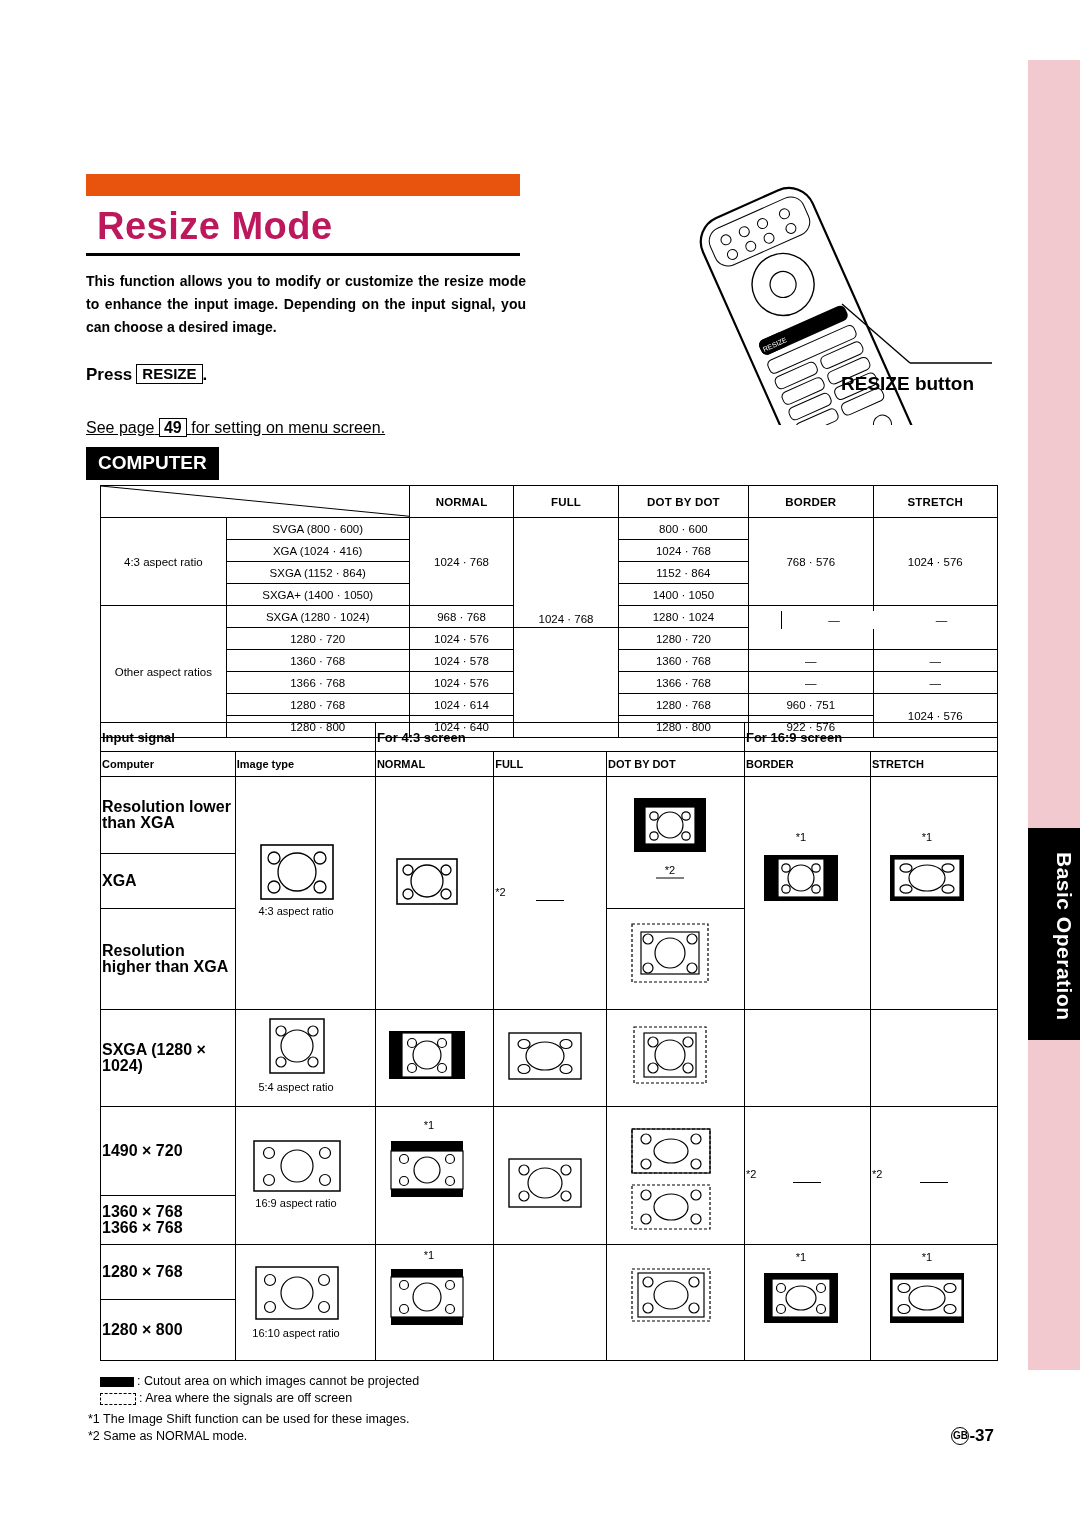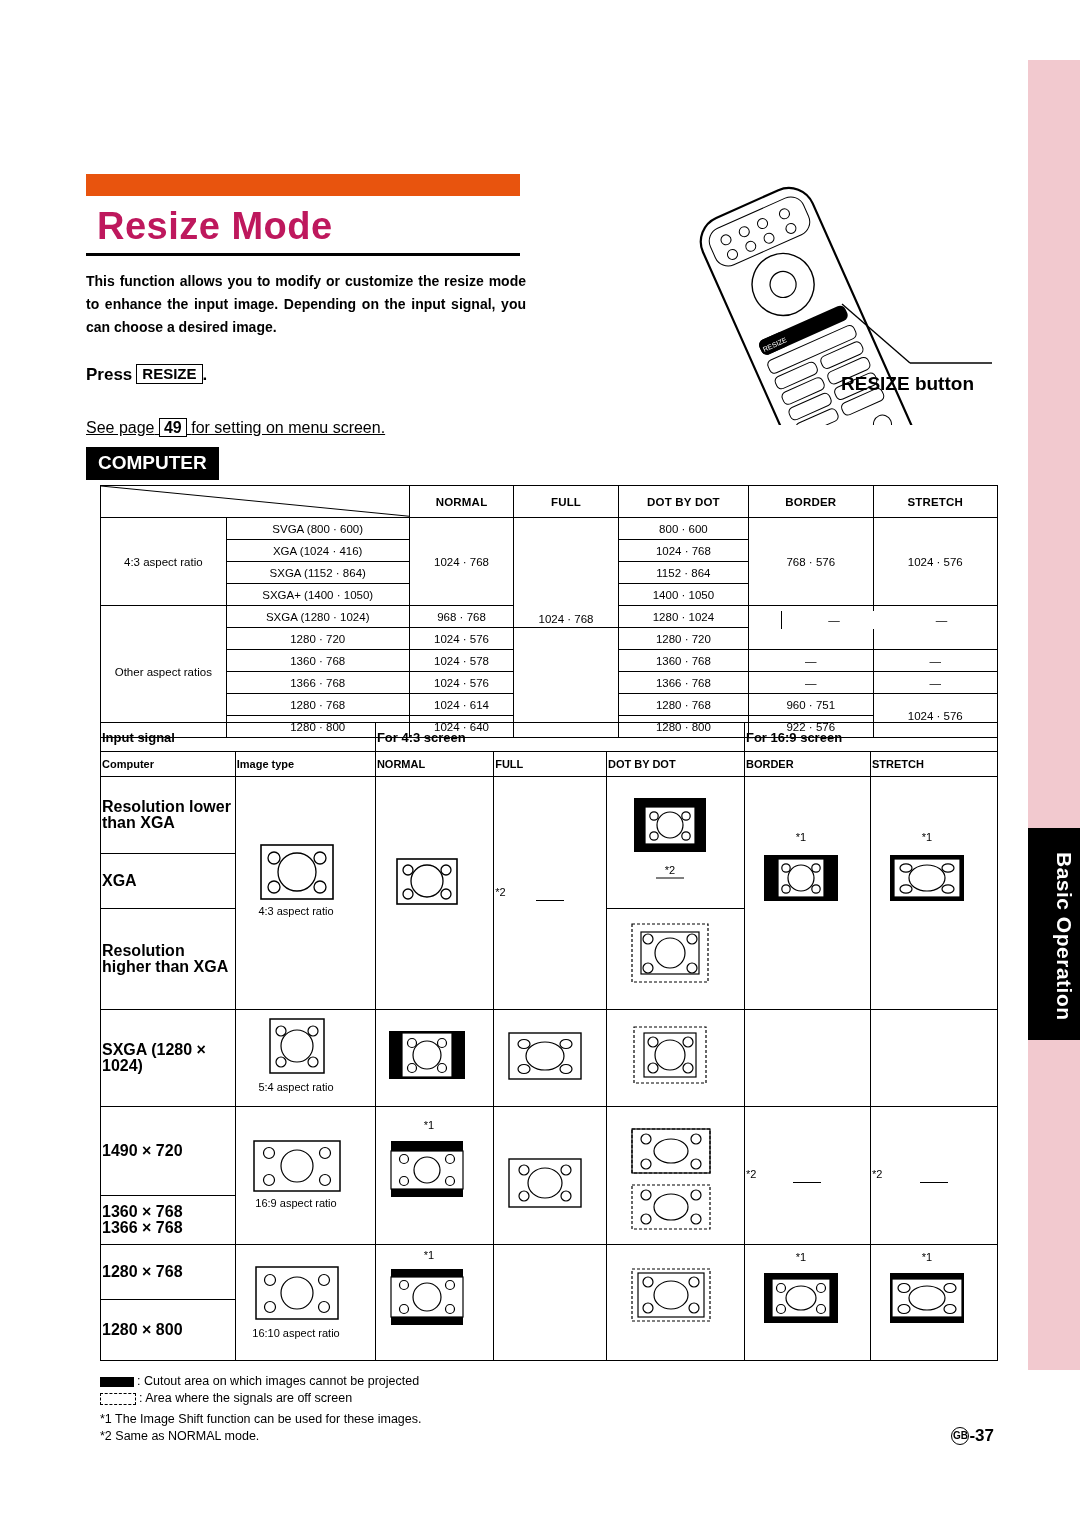--- a/index.html
+++ b/index.html
@@ -70,21 +70,21 @@
   }
   .t2 td { border:1px solid #000; text-align:left; vertical-align:middle; }
   .t2 .hdr { font-weight:bold; font-size:13px; height:26px; }
   .t2 .sub { font-weight:bold; font-size:11px; height:22px; }
   .t2 .rowlabel { font-weight:bold; font-size:16px; line-height:16px; }
   .t2 .small { font-size:11px; }
 
   .legend { position:absolute; left:100px; top:1373px; font-size:12.5px; line-height:17px; }
   .legend .sw { display:inline-block; width:34px; height:10px; background:#000; vertical-align:middle; margin-right:3px;}
   .legend .sw2 { display:inline-block; width:34px; height:10px; border:1px dashed #000; vertical-align:middle; margin-right:3px;}
-  .footnote { position:absolute; left:100px; top:1411px; font-size:12.5px; line-height:17px; }
+  .footnote { position:absolute; left:88px; top:1411px; font-size:12.5px; line-height:17px; }
 
   .pagenum { position:absolute; right:86px; top:1426px; font-size:17px; font-weight:bold; }
   .gb-circ {
     display:inline-block; border:1.6px solid #000; border-radius:50%; width:16px; height:16px;
     font-size:10px; line-height:16px; text-align:center; font-weight:bold; position:relative; top:-2px;
   }
   .remote { position:absolute; left:580px; top:175px; }
 </style>
 </head>
 <body>

